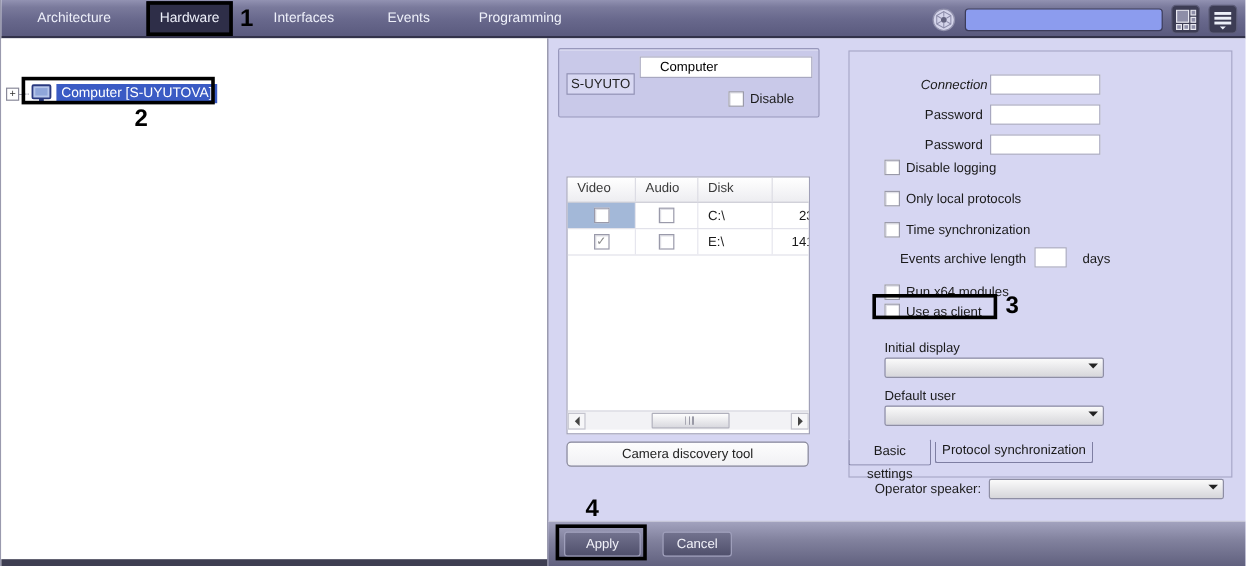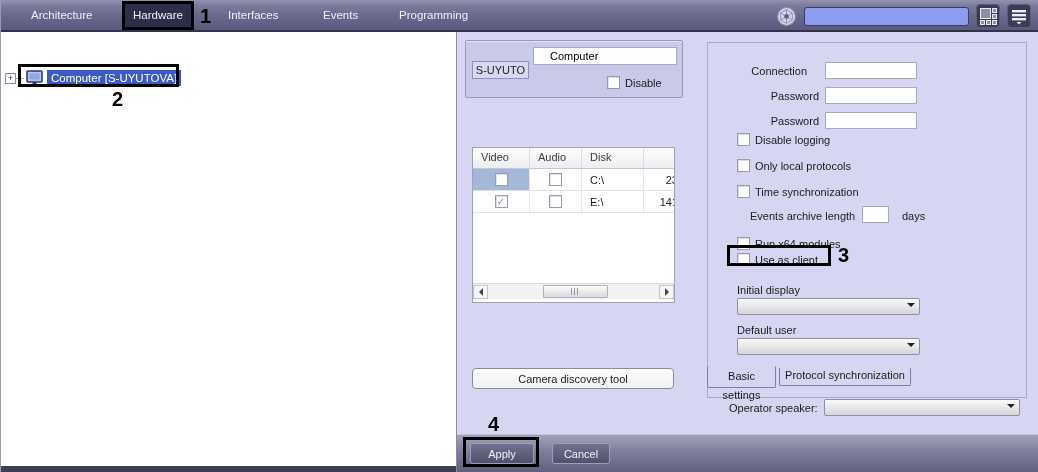--- a/index.html
+++ b/index.html
@@ -46,21 +46,21 @@
   .id-badge { position:absolute; left:6px; top:20px; width:57px; height:18px; background:#d8d8f2;
     border:1px solid #9090b4; text-align:center; line-height:16px; color:#222; }
   .name-input { position:absolute; left:67px; top:6px; width:144px; height:18px; background:#fff;
     border:1px solid #a8a8c0; font-size:11px; padding:0 16px; outline:none; }
   .cb { width:13px; height:13px; background:#fff; border:1px solid #9a9aaa; display:inline-flex;
     align-items:center; justify-content:center; font-size:10px; color:#8a8a8a;
     box-shadow:inset 1px 1px 0 #e0e0e6; flex:none; }
   .cb-row { position:absolute; display:flex; align-items:center; gap:5px; color:#1a1a1a; }
 
   
-  .disk-table { position:absolute; left:15px; top:115px; width:203px; height:156px; background:#fff;
+  .disk-table { position:absolute; left:15px; top:115px; width:203px; height:215px; background:#fff;
     border:1px solid #a0a0b8; overflow:hidden; }
   .dt-header { display:flex; height:21px; background:linear-gradient(180deg,#ffffff,#ededf1);
     border-bottom:1px solid #c6c6d0; color:#3a3a3a; }
   .dt-header > div { padding:3px 0 0 8px; border-right:1px solid #dcdce4; }
   .dt-row { display:flex; height:22px; border-bottom:1px solid #e2e2ea; align-items:center; }
   .dt-cell { height:100%; border-right:1px solid #e6e6ee; display:flex; align-items:center; }
   .c-video { width:57px; justify-content:center; }
   .c-audio { width:52px; justify-content:center; }
   .c-disk  { width:62px; padding-left:8px; }
   .c-size  { width:30px; justify-content:flex-end; overflow:hidden; border-right:none; }
@@ -230,21 +230,21 @@
         <div class="sb-btn">
             <div class="tri-r"></div>
           </div>
       </div>
     </div>
 
     <button class="camera-btn">Camera discovery tool</button>
 
     <div class="group-box"></div>
 
-    <div class="f-label" style="left:260px; top:33px;">Connection</div>
+    <div class="f-label" style="left:276px; top:33px;font-style:italic;">Connection</div>
     <input class="f-input" style="left: 368px; top: 30px;">
     <div class="f-label" style="left:272px; top:58px;">Password</div>
     <input class="f-input" style="left: 368px; top: 55px;">
     <div class="f-label" style="left:272px; top:83px;">Password</div>
     <input class="f-input" style="left: 368px; top: 80px;">
 
     <div class="cb-row" style="left:280px; top:101px;">
       <span class="cb"></span>
       <span>Disable logging</span>
     </div>

